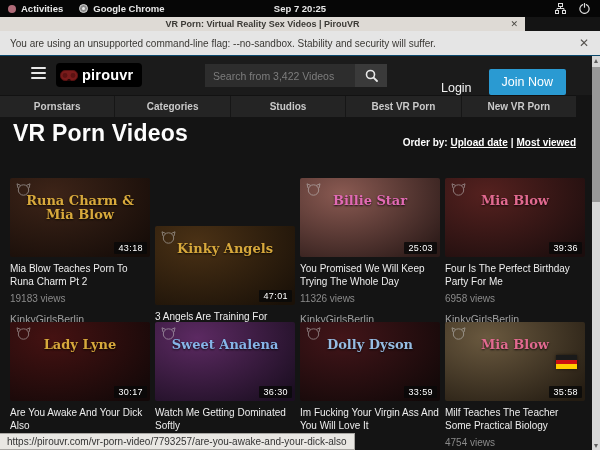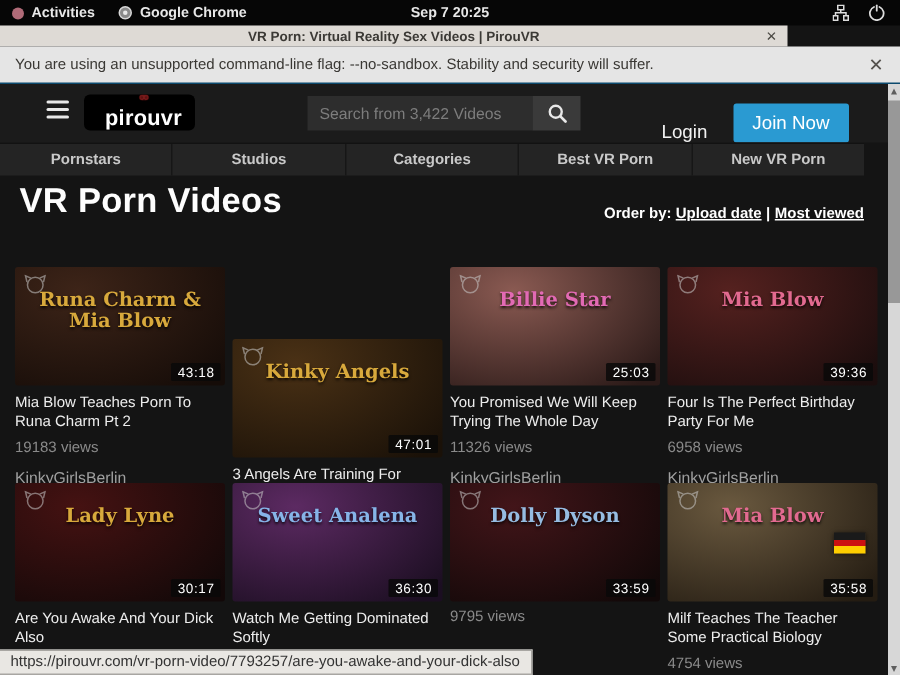--- a/index.html
+++ b/index.html
@@ -36,21 +36,21 @@
   .sb-arrow.down{bottom:0;}
   .sb-arrow i{display:block;width:0;height:0;border-left:2.5px solid transparent;border-right:2.5px solid transparent;}
   .sb-arrow.up i{border-bottom:4px solid #5e5e5e;}
   .sb-arrow.down i{border-top:4px solid #5e5e5e;}
   .sb-thumb{position:absolute;left:0;top:11px;width:8px;height:135px;background:#989898;cursor:pointer;}
 
   
   .site-header{position:absolute;left:0;top:0;width:592px;height:39px;background:#1b1b1b;}
   .hamburger{position:absolute;left:31px;top:11px;width:15px;cursor:pointer;}
   .hamburger span{display:block;height:2px;background:#e8e8e8;margin-bottom:3px;border-radius:1px;}
-  .logo{position:absolute;left:56px;top:7px;height:24px;background:#000;border-radius:4px;display:flex;align-items:center;padding:0 9px 0 14px;gap:4px;cursor:pointer;flex-direction:column;}
+  .logo{position:absolute;left:56px;top:7px;height:24px;background:#000;border-radius:4px;display:flex;align-items:center;padding:0 9px 0 4px;gap:4px;cursor:pointer;}
   .logo-text{color:#fff;font-size:14.5px;font-weight:bold;letter-spacing:.2px;}
   .search-input{position:absolute;left:205px;top:8px;width:150px;height:23px;background:#2d2d2d;border:none;color:#cfcfcf;font-size:10.5px;padding:0 8px;box-sizing:border-box;font-family:"Liberation Sans",sans-serif;outline:none;}
   .search-input::placeholder{color:#7d7d7d;}
   .search-btn{position:absolute;left:355px;top:8px;width:32px;height:23px;background:#3a3a3a;border:none;display:flex;align-items:center;justify-content:center;cursor:pointer;}
   .header-right{position:absolute;right:26px;top:0;height:39px;display:flex;align-items:flex-end;gap:17px;}
   .login-link{color:#f2f2f2;font-size:12.5px;cursor:pointer;}
   .join-btn{border:none;color:#fff;font-size:12.5px;font-family:"Liberation Sans",sans-serif;padding:6px 13px;border-radius:2px;cursor:pointer;}
 
   
   .nav{position:absolute;left:0;top:39px;width:576px;height:22px;background:#242424;display:flex;border-top:1px solid #121212;box-sizing:border-box;}
@@ -153,22 +153,22 @@
             </svg>
         </button>
         <div class="header-right">
           <span class="login-link">Login</span>
           <button class="join-btn" id="join-btn" style="background: rgb(42, 154, 210);">Join Now</button>
         </div>
       </div>
 
       <div class="nav">
         <div class="nav-item">Pornstars</div>
+        <div class="nav-item">Categories</div>
         <div class="nav-item">Studios</div>
-        <div class="nav-item">Categories</div>
         <div class="nav-item">Best VR Porn</div>
         <div class="nav-item">New VR Porn</div>
       </div>
 
       <div class="page-title">VR Porn Videos</div>
       <div class="order-by">
         <span>Order by:</span>
         <a>Upload date</a><span class="order-sep">|</span><a>Most viewed</a>
       </div>
 
@@ -260,20 +260,21 @@
           <div class="card" style="left: 290px; top: 144px;">
     <div class="thumb" style="background: radial-gradient(120% 140% at 30% 20%, rgb(66, 21, 25) 0%, rgb(17, 8, 8) 75%);">
       <svg class="cat-logo" width="15" height="13" viewBox="0 0 15 13">
         <path d="M2 5 L1 0.8 L4.6 2.4 M13 5 L14 0.8 L10.4 2.4" fill="none" stroke="#c9c9c9" stroke-width="1"></path>
         <circle cx="7.5" cy="7" r="5.2" fill="none" stroke="#c9c9c9" stroke-width="1"></circle>
       </svg>
       <div class="overlay-name" style="color: rgb(150, 188, 226);">Dolly Dyson</div>
 
       <div class="duration">33:59</div>
     </div>
+    <div class="v-title">Im Fucking Your Virgin Ass And You Will Love It</div>
     <div class="v-views">9795 views</div>
 
   </div>
           <div class="card" style="left: 435px; top: 144px;">
     <div class="thumb" style="background: radial-gradient(120% 140% at 30% 20%, rgb(106, 89, 63) 0%, rgb(36, 28, 18) 75%);">
       <svg class="cat-logo" width="15" height="13" viewBox="0 0 15 13">
         <path d="M2 5 L1 0.8 L4.6 2.4 M13 5 L14 0.8 L10.4 2.4" fill="none" stroke="#c9c9c9" stroke-width="1"></path>
         <circle cx="7.5" cy="7" r="5.2" fill="none" stroke="#c9c9c9" stroke-width="1"></circle>
       </svg>
       <div class="overlay-name" style="color: rgb(226, 106, 144);">Mia Blow</div>

